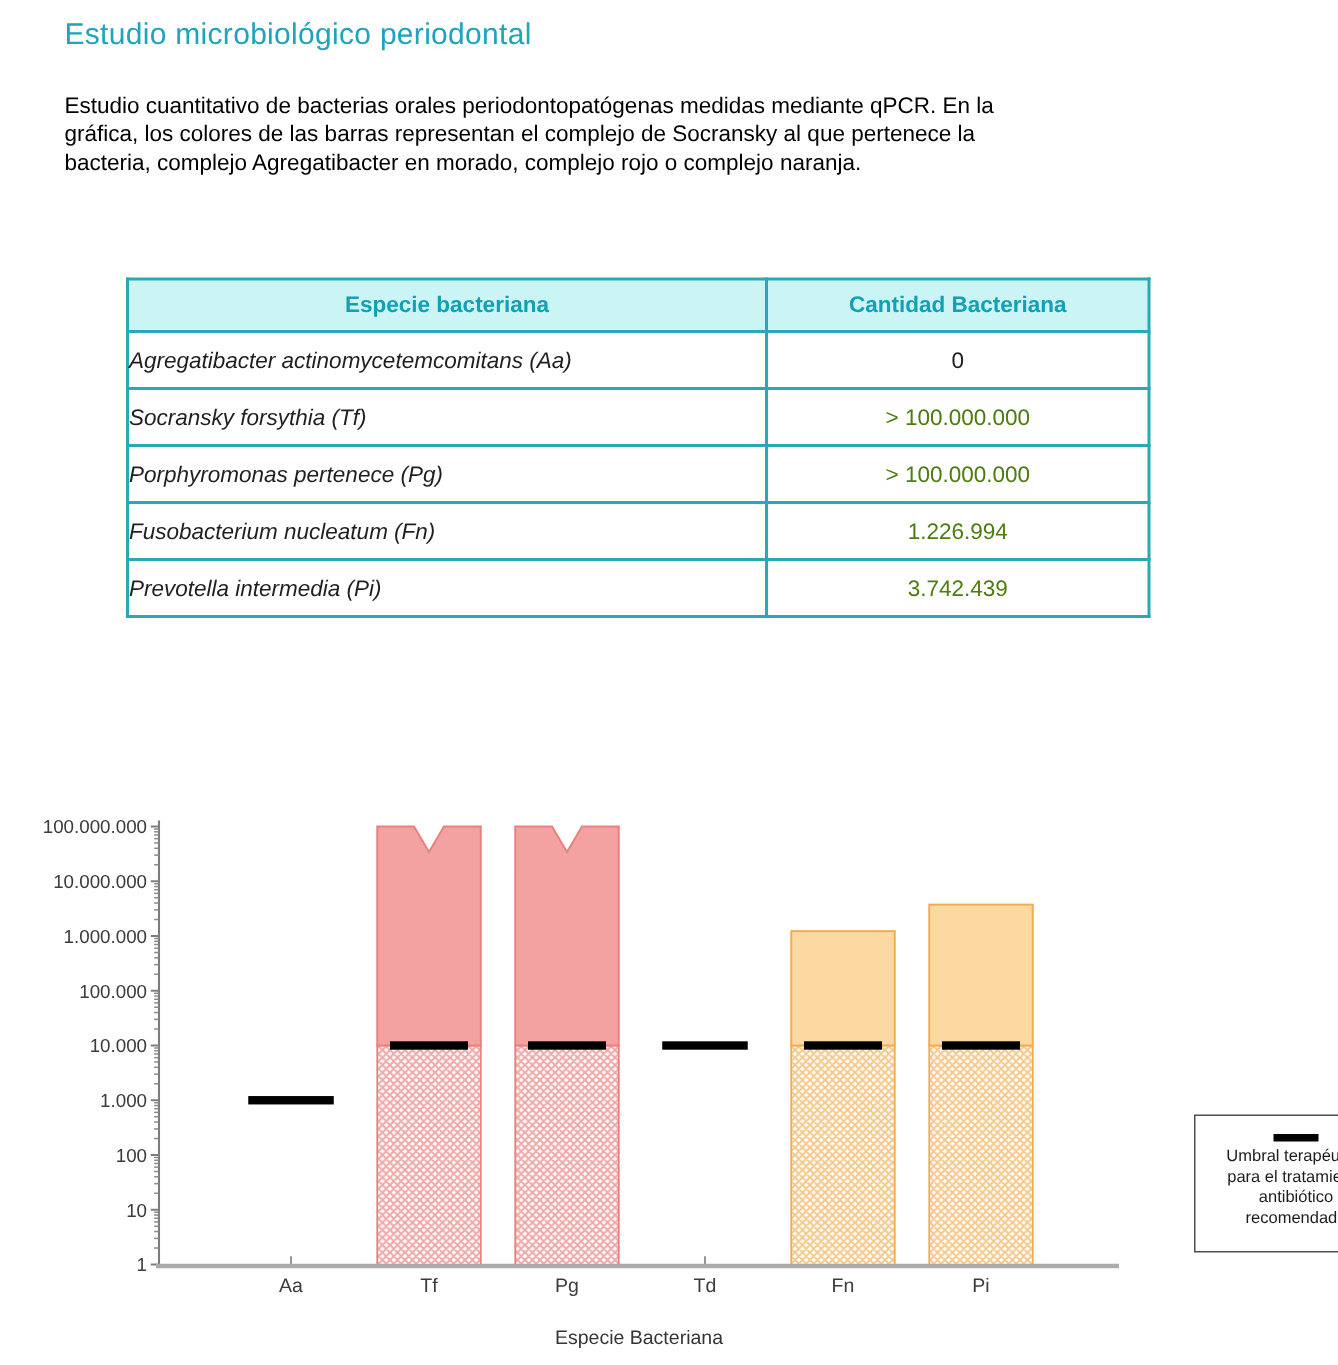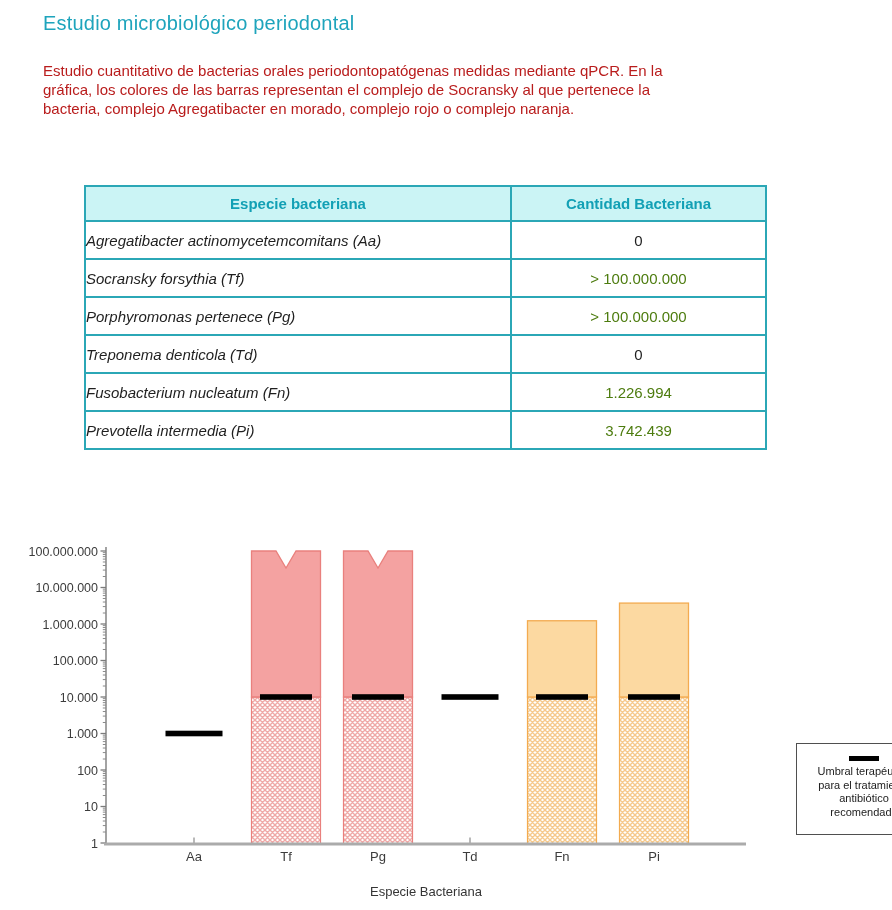--- a/index.html
+++ b/index.html
@@ -1,21 +1,21 @@
 <!DOCTYPE html>
 <html><head>
 <meta charset="utf-8">
 <style>
   html,body{margin:0;padding:0;background:#fff;}
   .page{position:relative;width:892px;height:910px;background:#fff;overflow:hidden;
         font-family:"Liberation Sans",sans-serif;text-decoration:underline;}
   .title{position:absolute;left:43px;top:12px;margin:0;font-size:20px;font-weight:400;
          color:#1ea4bc;letter-spacing:.2px;}
   .desc{position:absolute;left:43px;top:61px;width:760px;font-size:15px;line-height:19px;
-        color:#b91c1c;white-space:pre-line;}
+        color:#000000;white-space:pre-line;}
   table.bac{position:absolute;left:84px;top:185px;width:683px;border-collapse:collapse;
         table-layout:fixed;background:#fff;}
   table.bac th,table.bac td{border:2px solid #2ba7b6;height:36px;font-size:15px;padding:0;}
   table.bac th{background:#cbf4f5;color:#12a0b5;font-weight:bold;height:33px;}
   table.bac th.col-species{width:424px;}
   td.species{font-style:italic;color:#1f1f1f;padding-left:9px;}
   td.value{text-align:center;color:#1f1f1f;}
   td.value.alert{color:#4d7c0f;}
   .chart{position:absolute;left:0;top:0;width:892px;height:910px;pointer-events:none;}
   #chart-svg{position:absolute;left:0;top:520px;}
@@ -54,24 +54,20 @@
     <tr>
       <td class="species">Socransky forsythia (Tf)</td>
       <td class="value alert">&gt; 100.000.000</td>
     </tr>
 
     <tr>
       <td class="species">Porphyromonas pertenece (Pg)</td>
       <td class="value alert">&gt; 100.000.000</td>
     </tr>
 
-    <tr>
-      <td class="species">Treponema denticola (Td)</td>
-      <td class="value">0</td>
-    </tr>
 
     <tr>
       <td class="species">Fusobacterium nucleatum (Fn)</td>
       <td class="value alert">1.226.994</td>
     </tr>
 
     <tr>
       <td class="species">Prevotella intermedia (Pi)</td>
       <td class="value alert">3.742.439</td>
     </tr>

